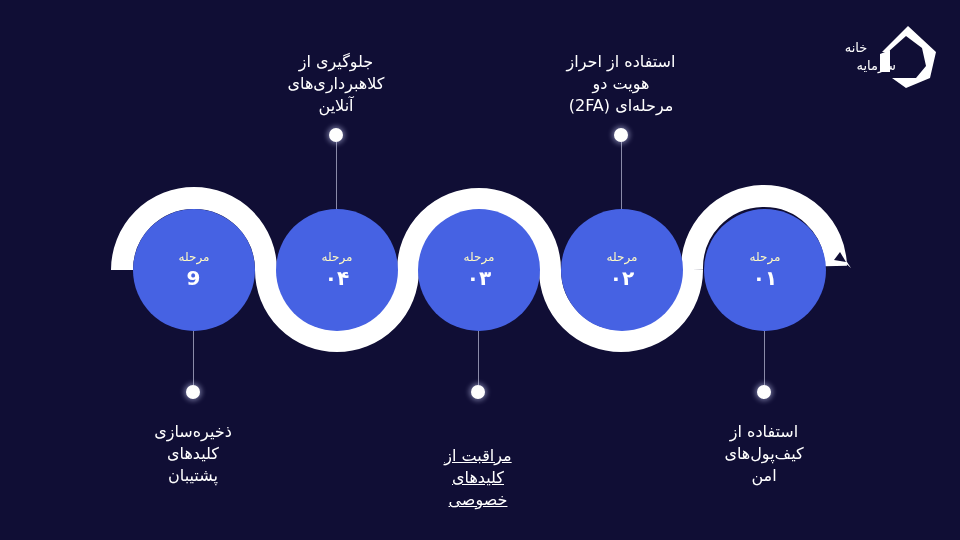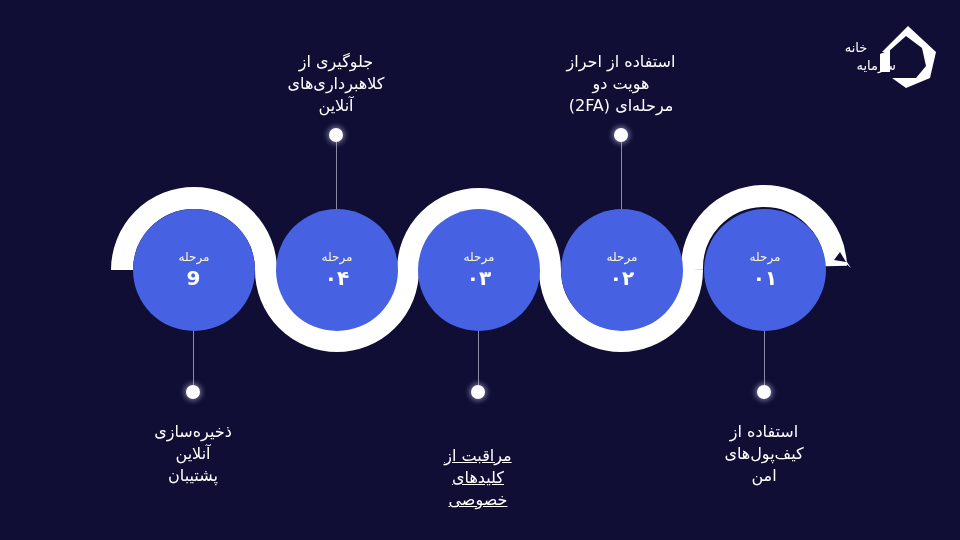--- a/index.html
+++ b/index.html
@@ -84,21 +84,21 @@
 <div class="desc" style="left:536px; top:51px;">استفاده از احراز
 هویت دو
 مرحله‌ای (2FA)</div>
 <div class="desc" style="left:393px; top:445px;text-decoration:underline;">مراقبت از
 کلیدهای
 خصوصی</div>
 <div class="desc" style="left:251px; top:51px;">جلوگیری از
 کلاهبرداری‌های
 آنلاین</div>
 <div class="desc" style="left:108px; top:421px;">ذخیره‌سازی
-آنلاین
+کلیدهای
 پشتیبان</div>
 
 <div class="logo">
   <svg width="110" height="70" viewBox="0 0 110 70">
     <polygon points="78,4 106,30 100,56 76,66 62,56 86,56 96,44 92,26 76,14 58,30 52,30" fill="#ffffff"></polygon>
     <polygon points="50,32 60,28 60,50 50,50" fill="#ffffff"></polygon>
   </svg>
   <div style="position:absolute; left:2px; top:18px; width:48px; text-align:center; font-size:13px; line-height:16px; direction:rtl;">خانه</div>
   <div style="position:absolute; left:0px; top:36px; width:66px; font-size:13px; line-height:16px; direction:rtl;">سرمایه</div>
 </div>

